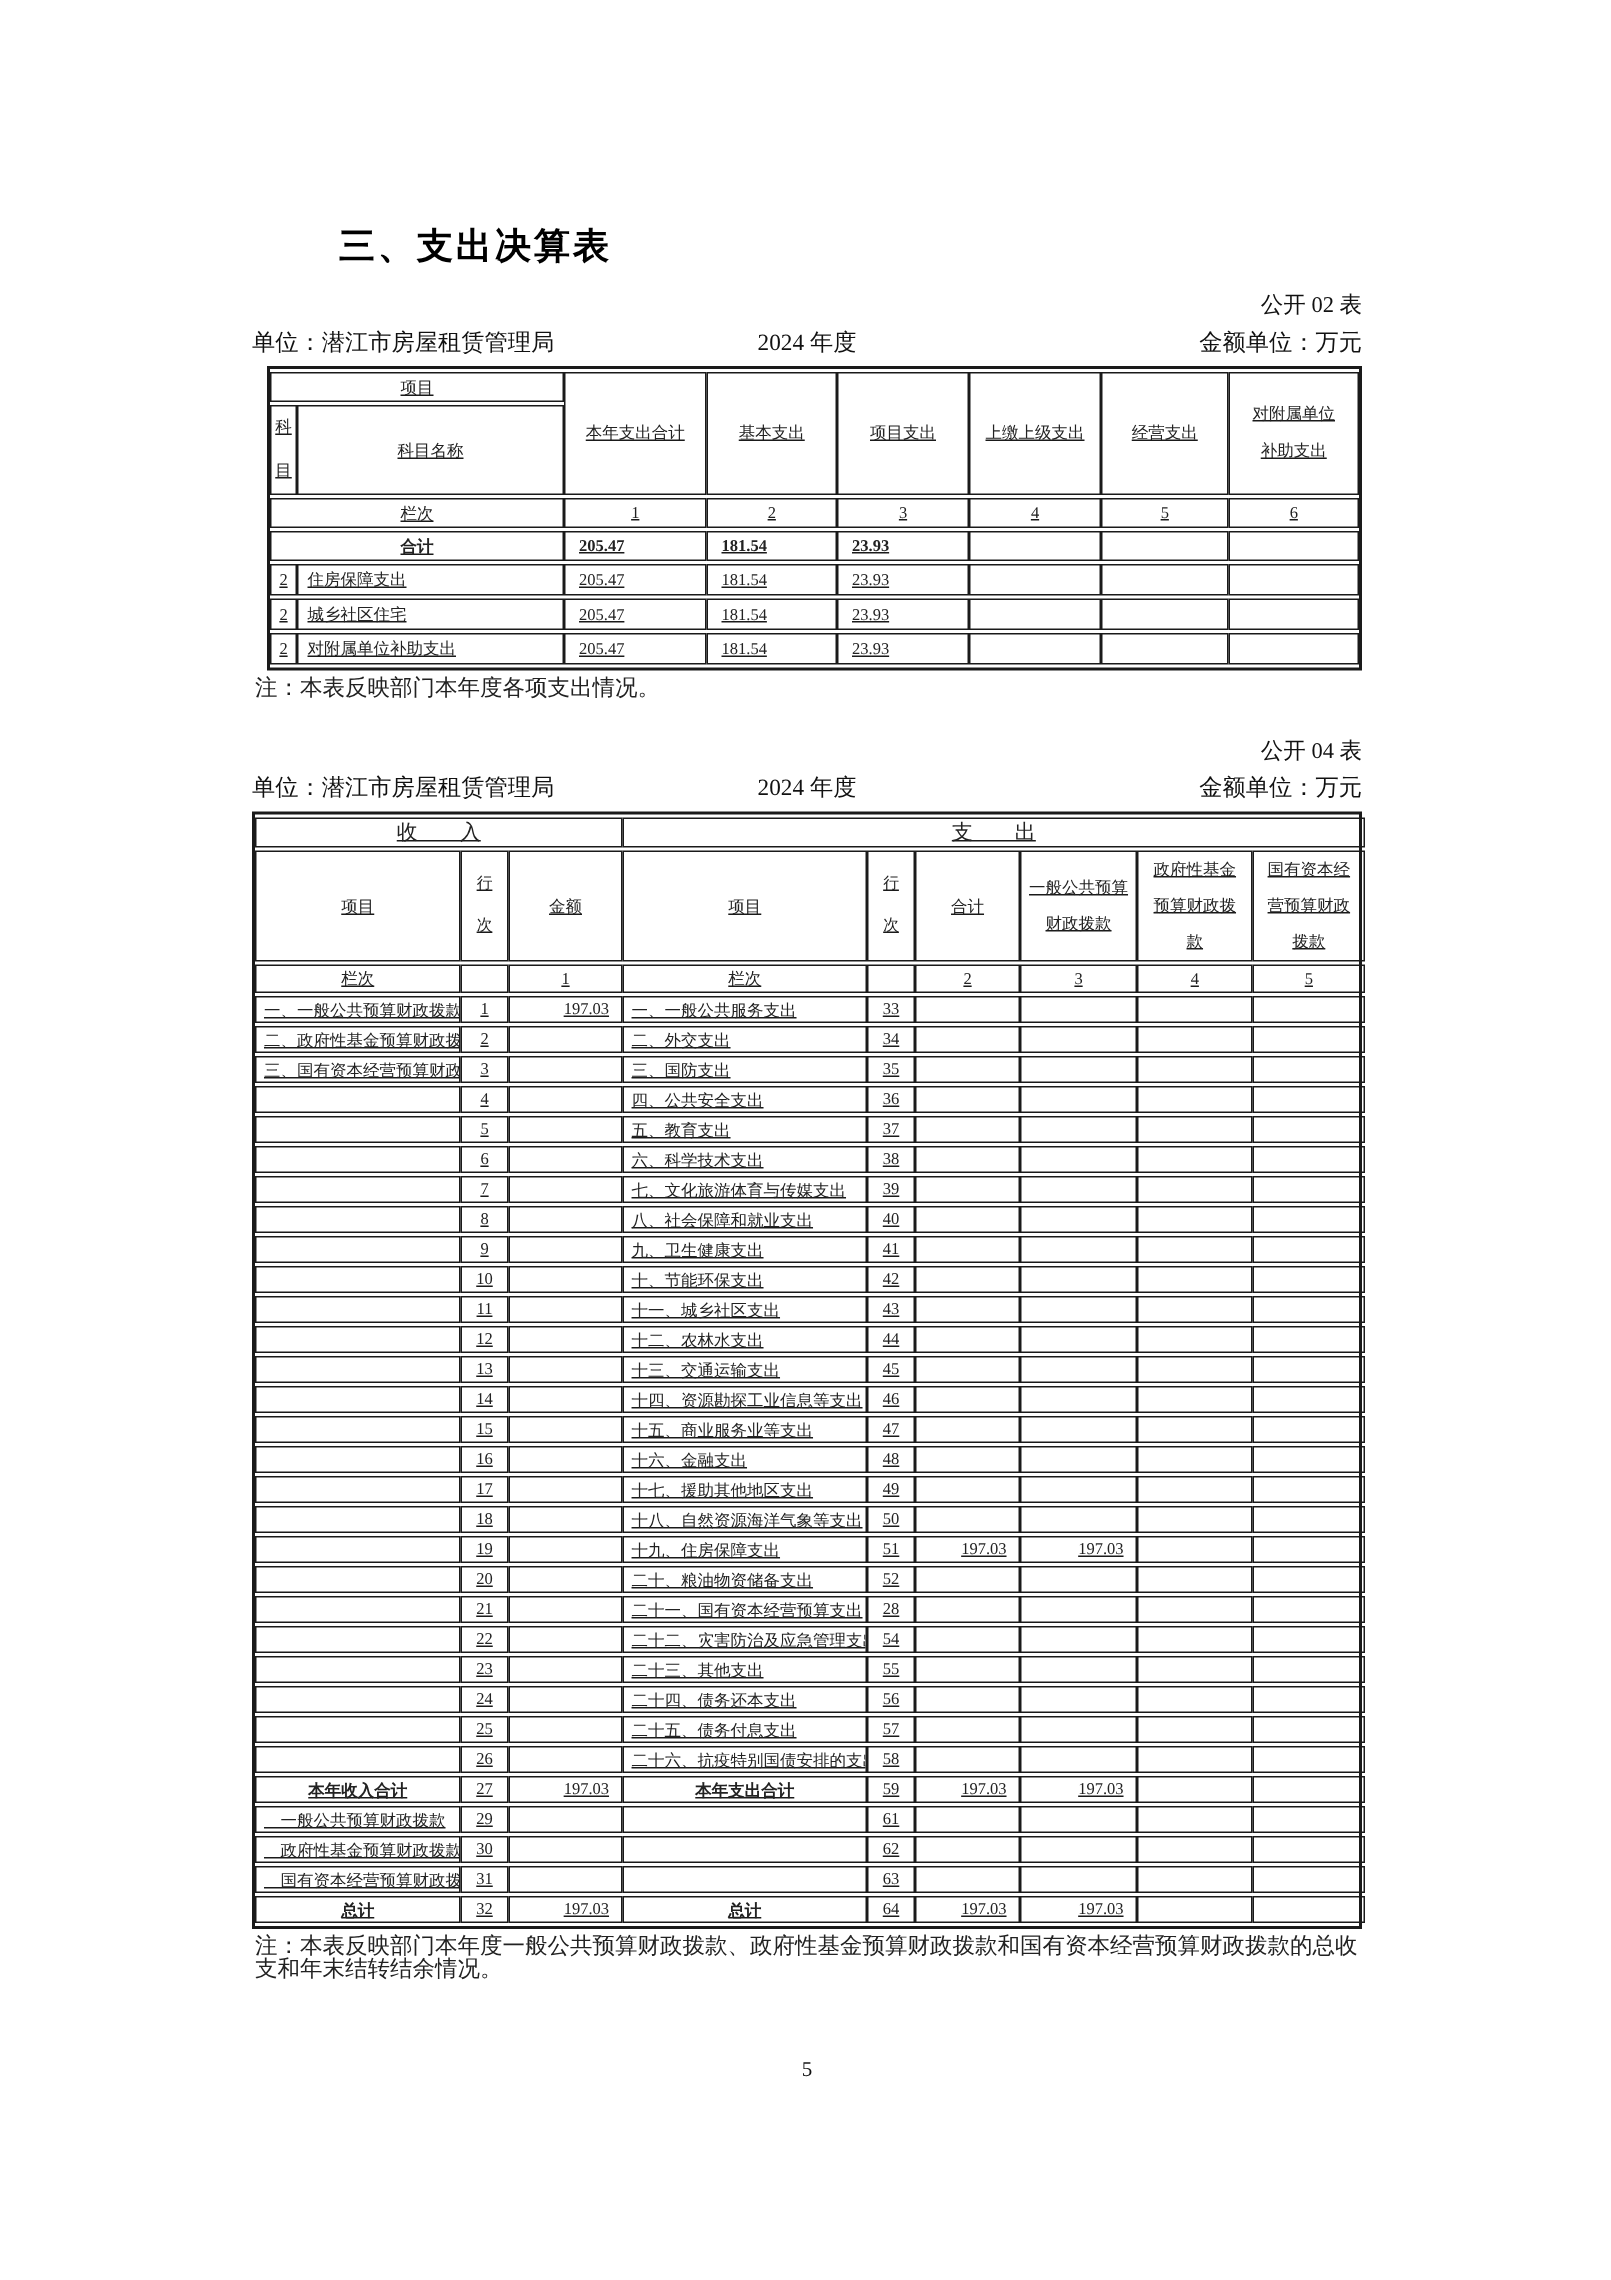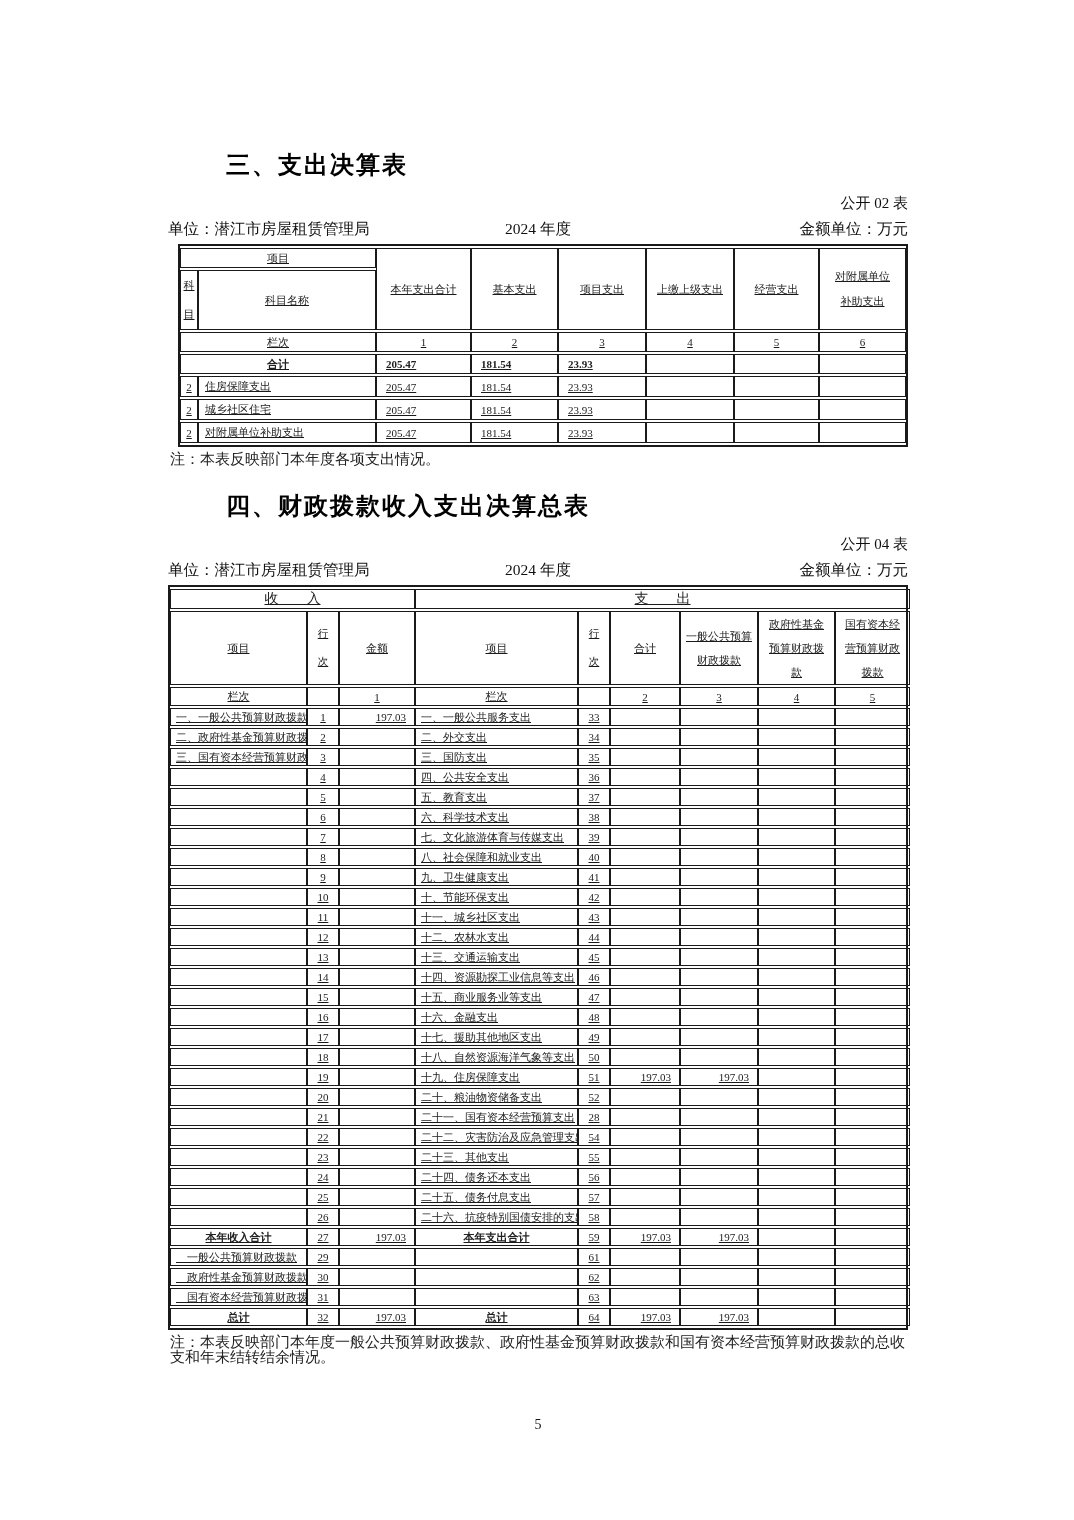--- a/index.html
+++ b/index.html
@@ -162,21 +162,20 @@
               <td class="num"></td>
               <td class="num"></td>
             </tr>
           </tbody>
       </table>
     </div>
     <div class="note">注：本表反映部门本年度各项支出情况。</div>
 
     <div class="gap24"></div>
 
-    <h1 class="sec-title">四、财政拨款收入支出决算总表</h1>
     <div class="pub-line">公开 04 表</div>
     <div class="unit-line">
       <span class="u-left">单位：潜江市房屋租赁管理局</span>
       <span class="u-mid">2024 年度</span>
       <span class="u-right">金额单位：万元</span>
     </div>
 
     <div class="tframe t2wrap">
       <table class="t t2">
         <colgroup>

